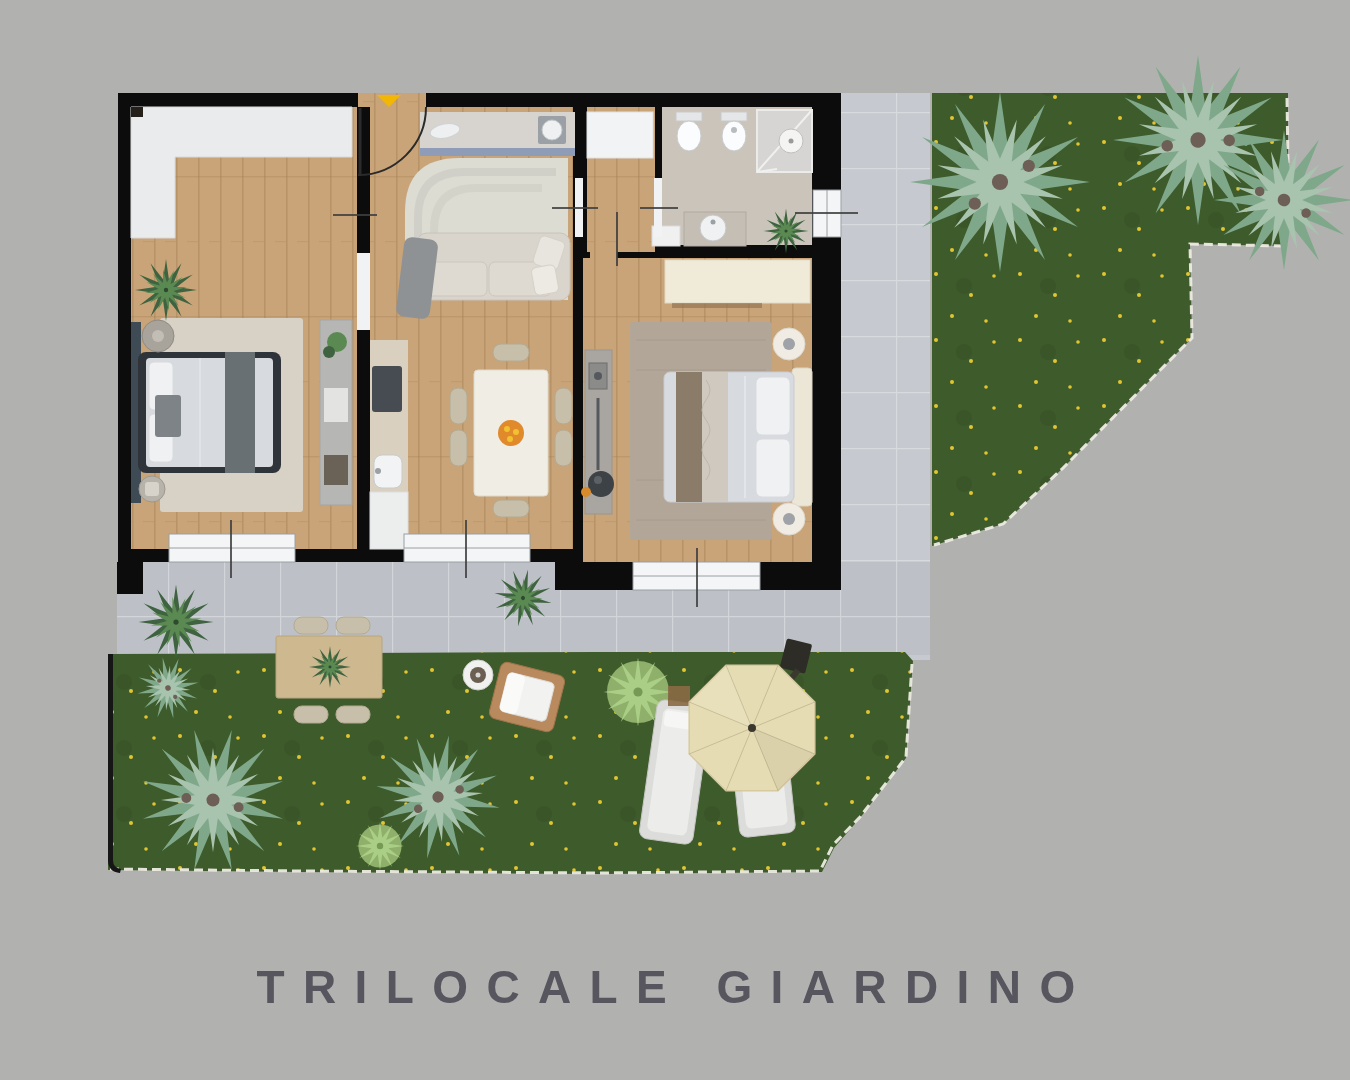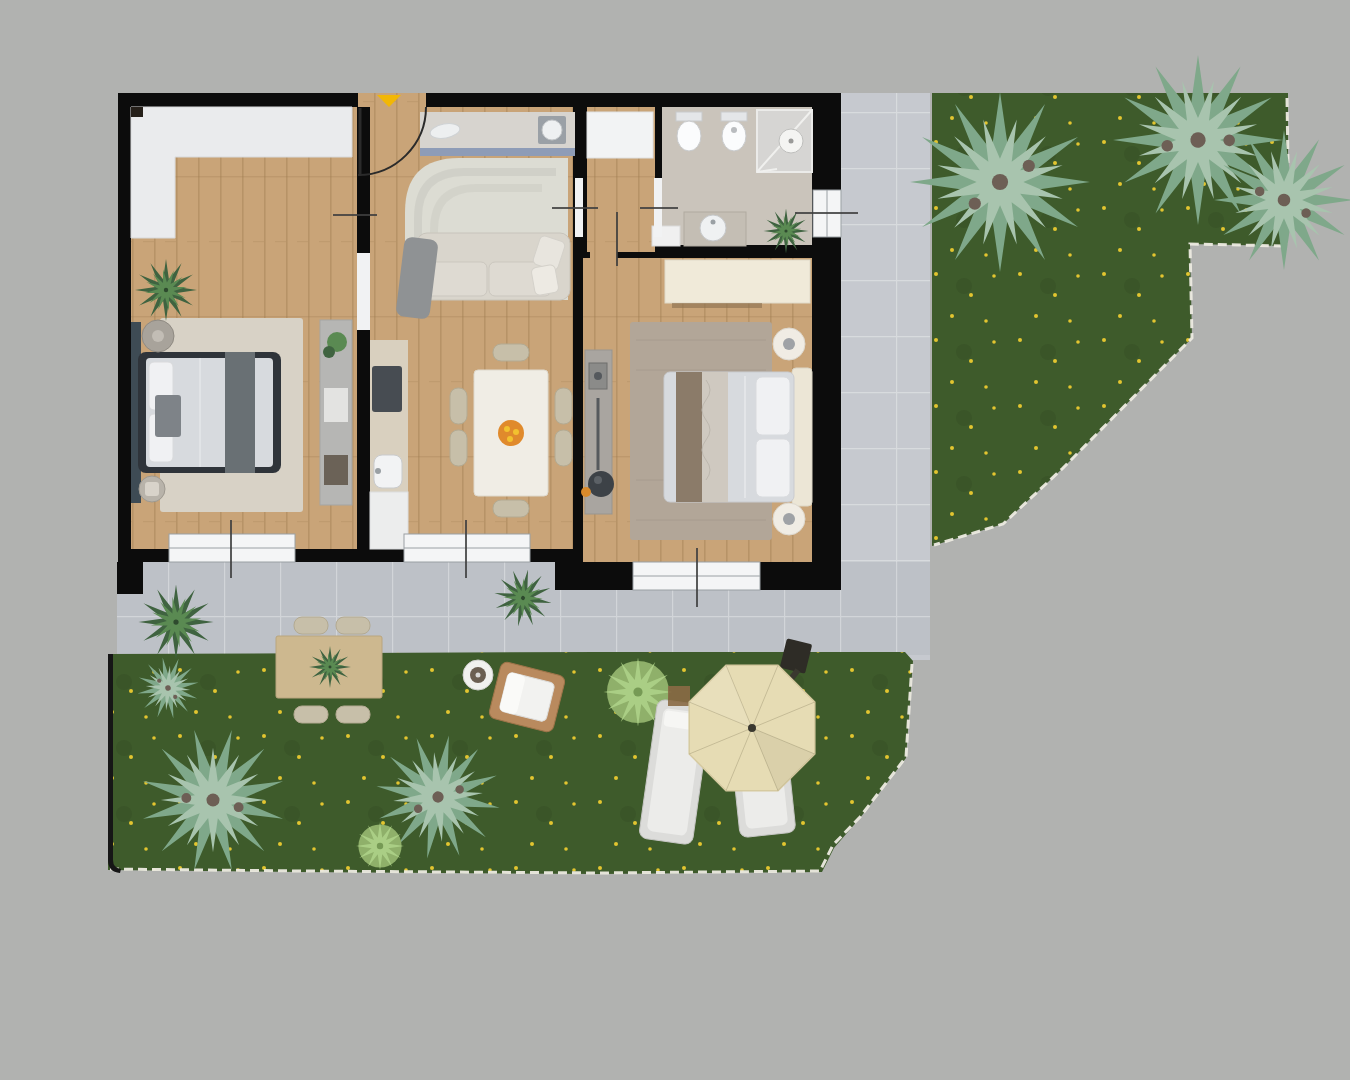--- a/index.html
+++ b/index.html
@@ -370,13 +370,14 @@
       <line x1="466" y1="520" x2="466" y2="578"></line>
       <line x1="697" y1="548" x2="697" y2="607"></line>
       <line x1="795" y1="213" x2="858" y2="213"></line>
       <line x1="333" y1="215" x2="377" y2="215"></line>
       <line x1="552" y1="208" x2="598" y2="208"></line>
       <line x1="640" y1="208" x2="678" y2="208"></line>
       <line x1="617" y1="212" x2="617" y2="266"></line>
     </g>
   </svg>
 
+  <div class="plan-title">TRILOCALE GIARDINO</div>
 </div>
 
 </body></html>

